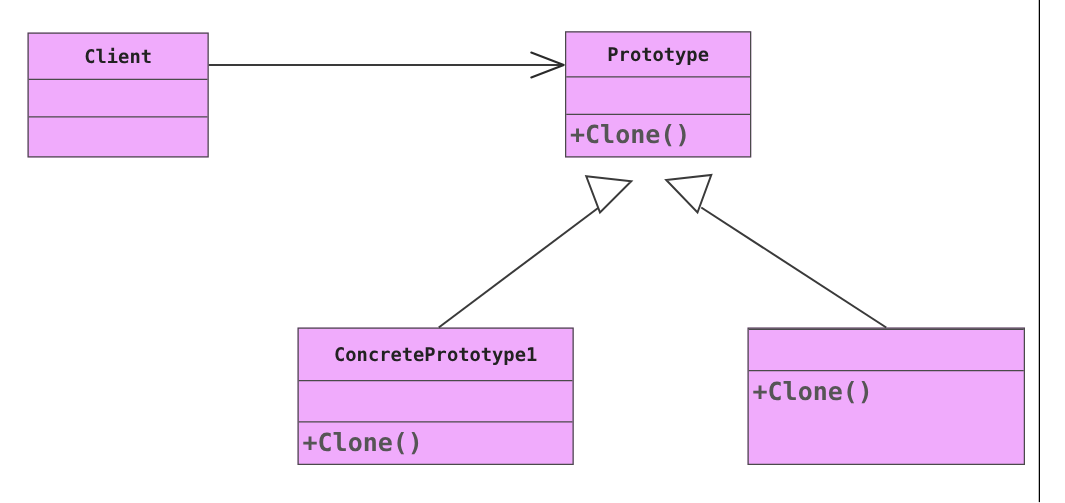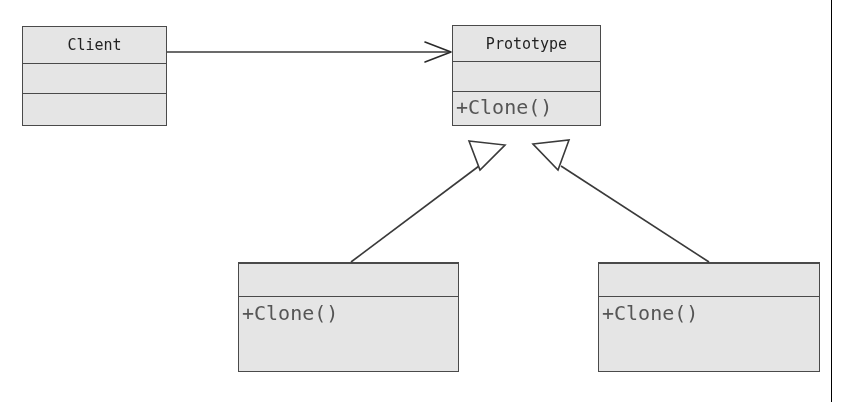--- a/index.html
+++ b/index.html
@@ -22,21 +22,22 @@
     left: 831px;
     width: 1px;
     height: 402px;
     background: #000000;
   }
 
   .uml-class {
     position: absolute;
     box-sizing: border-box;
     border: 1.5px solid #4a4a4a;
-    background: #e5e5e5;
+    background: #f0abfc;
+    font-weight: bold;
   }
   .uml-compartment {
     box-sizing: border-box;
     display: flex;
     align-items: center;
     overflow: hidden;
     white-space: nowrap;
   }
   .uml-compartment.divider-top {
     border-top: 1.5px solid #4a4a4a;
@@ -77,20 +78,21 @@
     <div class="uml-compartment comp-ops divider-top" style="height:30px;"></div>
   </div>
 
   <div class="uml-class" style="left:452px; top:25px; width:149px; height:101px;">
     <div class="uml-compartment comp-name" style="height:35px;">Prototype</div>
     <div class="uml-compartment comp-attrs divider-top" style="height:30px;"></div>
     <div class="uml-compartment comp-ops divider-top" style="height:31px;">+Clone()</div>
   </div>
 
   <div class="uml-class" style="left:238px; top:262px; width:221px; height:110px;">
+    <div class="uml-compartment comp-name" style="height:41px;">ConcretePrototype1</div>
     <div class="uml-compartment comp-attrs divider-top" style="height:33px;"></div>
     <div class="uml-compartment comp-ops divider-top" style="height:33px;">+Clone()</div>
   </div>
 
   <div class="uml-class" style="left:598px; top:262px; width:222px; height:110px;">
     <div class="uml-compartment comp-attrs divider-top" style="height:33px;"></div>
     <div class="uml-compartment comp-ops divider-top" style="height:33px;">+Clone()</div>
   </div>
 
   <svg class="overlay" viewBox="0 0 852 402" xmlns="http://www.w3.org/2000/svg">

